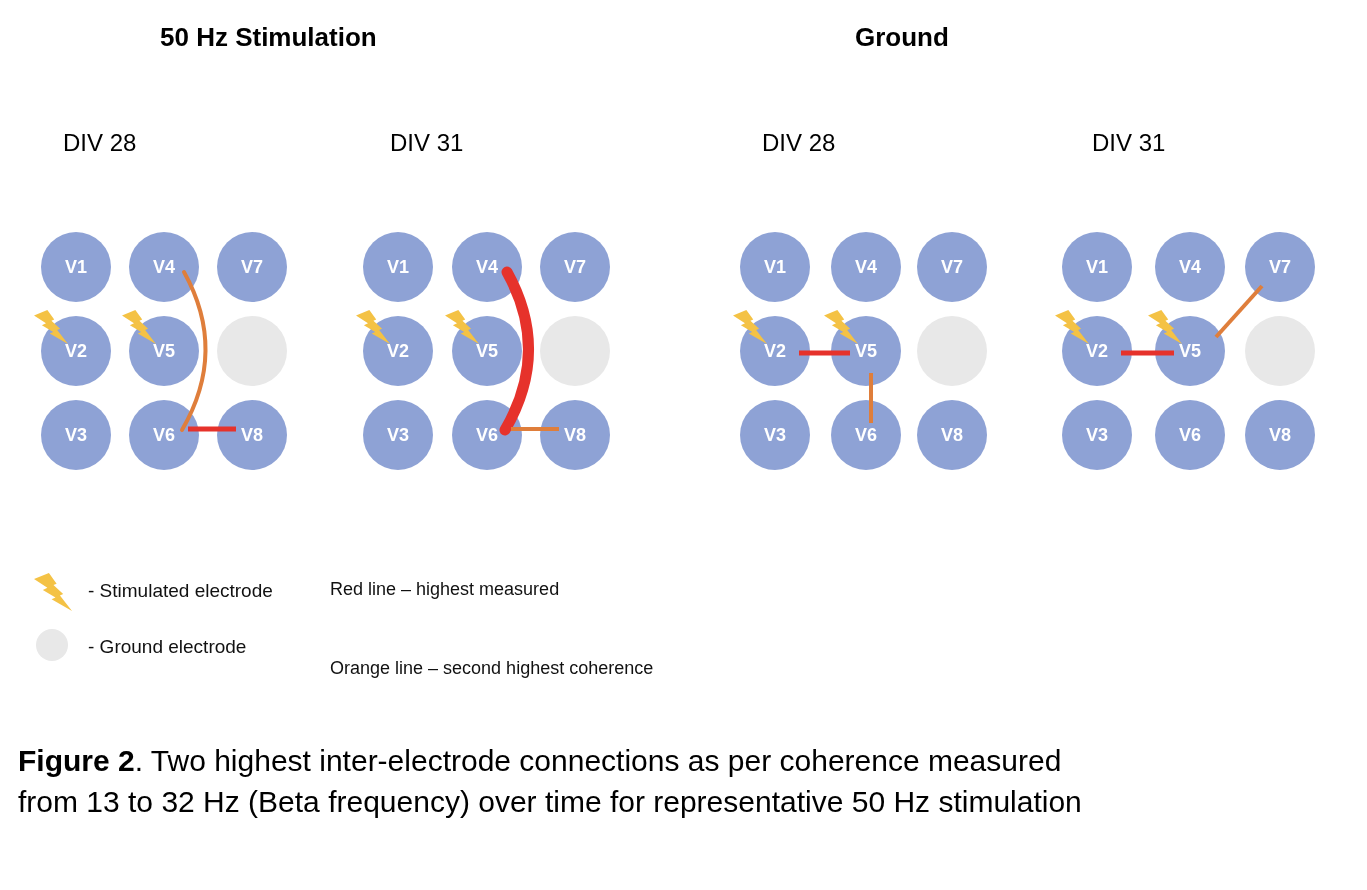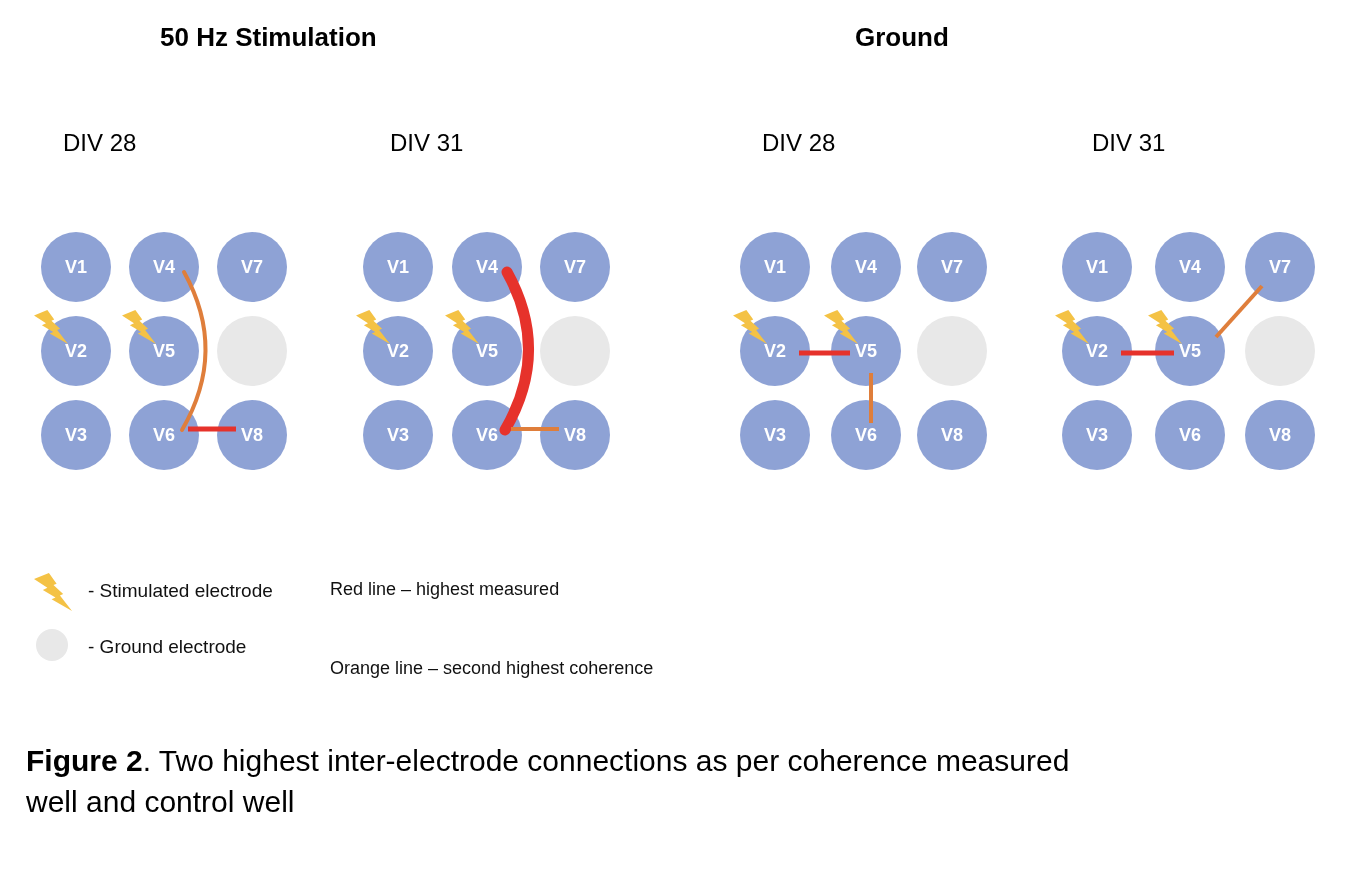--- a/index.html
+++ b/index.html
@@ -21,21 +21,21 @@
   .legend-ground{
     position:absolute;left:36px;top:629px;width:32px;height:32px;
     border-radius:50%;background:var(--ground,#E8E8E8);
   }
   .legend-text{position:absolute;font-size:19px;color:#111;white-space:nowrap;text-align:center;}
   .lt1{left:88px;top:580px;}
   .lt2{left:88px;top:636px;}
   .lt3{left:330px;top:579px;font-size:18px;}
   .lt4{left:330px;top:626px;font-size:18px;margin-top:32px;}
   .caption{
-    position:absolute;left:26px;top:740px;font-size:30px;line-height:41px;color:#000;
+    position:absolute;left:18px;top:740px;font-size:30px;line-height:41px;color:#000;
   }
   .caption .b{font-weight:bold;}
 </style>
 </head>
 <body>
 
 <div class="stage">
 
   <div class="hdr" style="left:160px">50 Hz Stimulation</div>
   <div class="hdr" style="left:855px">Ground</div>
@@ -138,16 +138,16 @@
     </svg>
     <div class="legend-text lt1">- Stimulated electrode</div>
     <div class="legend-ground"></div>
     <div class="legend-text lt2">- Ground electrode</div>
     <div class="legend-text lt3">Red line – highest measured</div>
     <div class="legend-text lt4">Orange line – second highest coherence</div>
   </div>
 
   <div class="caption">
     <div><span class="b">Figure 2</span><span>. Two highest inter-electrode connections as per coherence measured</span></div>
-    <div>well and control well</div>
+    <div>from 13 to 32 Hz (Beta frequency) over time for representative 50 Hz stimulation</div>
   </div>
 
 </div>
 
 </body></html>

